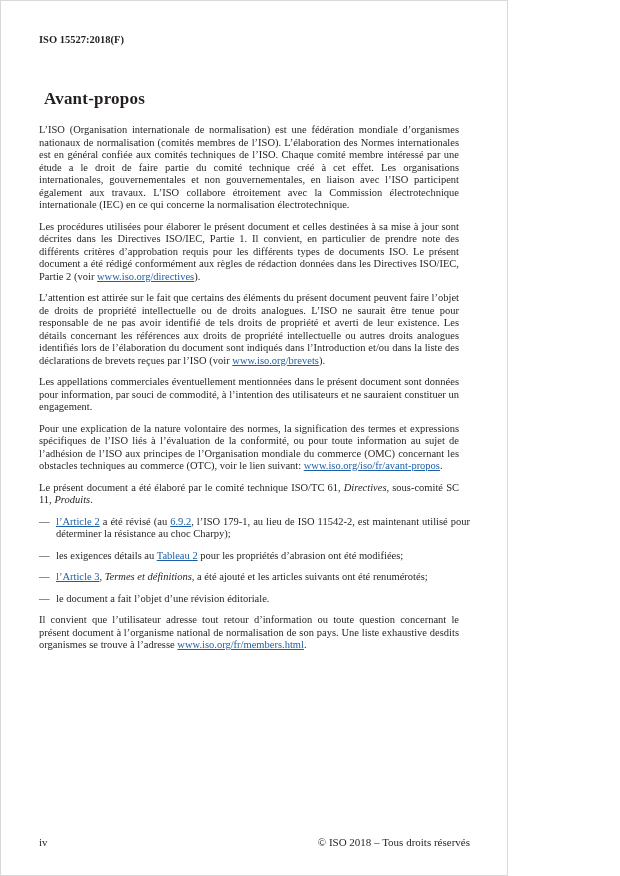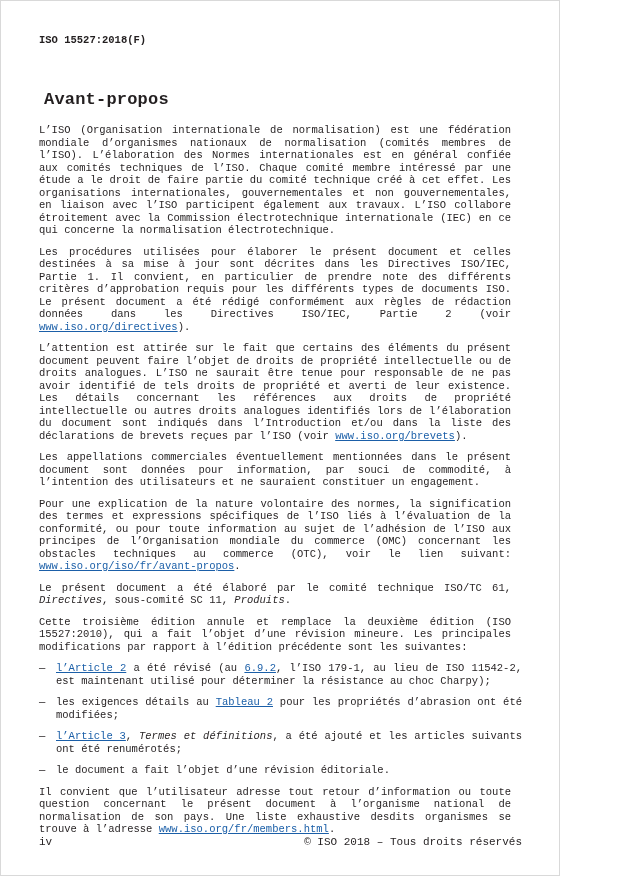--- a/index.html
+++ b/index.html
@@ -3,25 +3,25 @@
 <meta charset="utf-8">
 <style>
   * { box-sizing: border-box; }
   html, body {
     margin: 0;
     padding: 0;
     background: #ffffff;
   }
   .page {
     position: relative;
-    width: 560px;
+    width: 508px;
     height: 876px;
     background: #ffffff;
     border: 1px solid #d9d9d9;
-    font-family: Liberation Mono, monospace;
+    font-family: Liberation Serif, serif;
     color: var(--text-color, #231f20);
     overflow: hidden;
   }
   .content {
     position: absolute;
     top: 0;
     left: 38px;
     right: 37px;
   }
   .doc-ref {
@@ -85,21 +85,20 @@
 
     <h1 class="title">Avant-propos</h1>
 
     <div>
       <p class="para"><span>L’ISO (Organisation internationale de normalisation) est une fédération mondiale d’organismes nationaux de normalisation (comités membres de l’ISO). L’élaboration des Normes internationales est en général confiée aux comités techniques de l’ISO. Chaque comité membre intéressé par une étude a le droit de faire partie du comité technique créé à cet effet. Les organisations internationales, gouvernementales et non gouvernementales, en liaison avec l’ISO participent également aux travaux. L’ISO collabore étroitement avec la Commission électrotechnique internationale (IEC) en ce qui concerne la normalisation électrotechnique.</span></p>
       <p class="para"><span>Les procédures utilisées pour élaborer le présent document et celles destinées à sa mise à jour sont décrites dans les Directives ISO/IEC, Partie 1. Il convient, en particulier de prendre note des différents critères d’approbation requis pour les différents types de documents ISO. Le présent document a été rédigé conformément aux règles de rédaction données dans les Directives ISO/IEC, Partie 2 (voir </span><a class="doc-link">www.iso.org/directives</a><span>).</span></p>
       <p class="para"><span>L’attention est attirée sur le fait que certains des éléments du présent document peuvent faire l’objet de droits de propriété intellectuelle ou de droits analogues. L’ISO ne saurait être tenue pour responsable de ne pas avoir identifié de tels droits de propriété et averti de leur existence. Les détails concernant les références aux droits de propriété intellectuelle ou autres droits analogues identifiés lors de l’élaboration du document sont indiqués dans l’Introduction et/ou dans la liste des déclarations de brevets reçues par l’ISO (voir </span><a class="doc-link">www.iso.org/brevets</a><span>).</span></p>
       <p class="para"><span>Les appellations commerciales éventuellement mentionnées dans le présent document sont données pour information, par souci de commodité, à l’intention des utilisateurs et ne sauraient constituer un engagement.</span></p>
       <p class="para"><span>Pour une explication de la nature volontaire des normes, la signification des termes et expressions spécifiques de l’ISO liés à l’évaluation de la conformité, ou pour toute information au sujet de l’adhésion de l’ISO aux principes de l’Organisation mondiale du commerce (OMC) concernant les obstacles techniques au commerce (OTC), voir le lien suivant: </span><a class="doc-link">www.iso.org/iso/fr/avant-propos</a><span>.</span></p>
       <p class="para"><span>Le présent document a été élaboré par le comité technique ISO/TC 61, </span><i>Directives</i><span>, sous-comité SC 11, </span><i>Produits</i><span>.</span></p>
-      <p class="para"><span>Cette troisième édition annule et remplace la deuxième édition (ISO 15527:2010), qui a fait l’objet d’une révision mineure. Les principales modifications par rapport à l’édition précédente sont les suivantes:</span></p>
 
       <div class="mod-list">
         <div class="list-item">
           <span class="dash">—</span>
           <span class="li-text"><a class="doc-link">l’Article 2</a><span> a été révisé (au </span><a class="doc-link">6.9.2</a><span>, l’ISO 179-1, au lieu de ISO 11542-2, est maintenant utilisé pour déterminer la résistance au choc Charpy);</span></span>
         </div>
         <div class="list-item">
           <span class="dash">—</span>
           <span class="li-text"><span>les exigences détails au </span><a class="doc-link">Tableau 2</a><span> pour les propriétés d’abrasion ont été modifiées;</span></span>
         </div>

